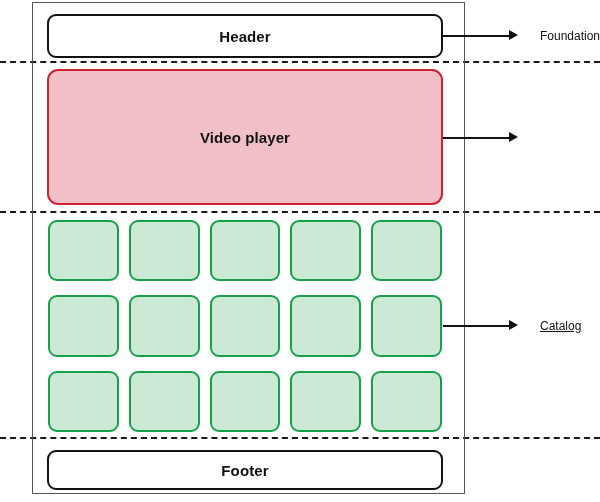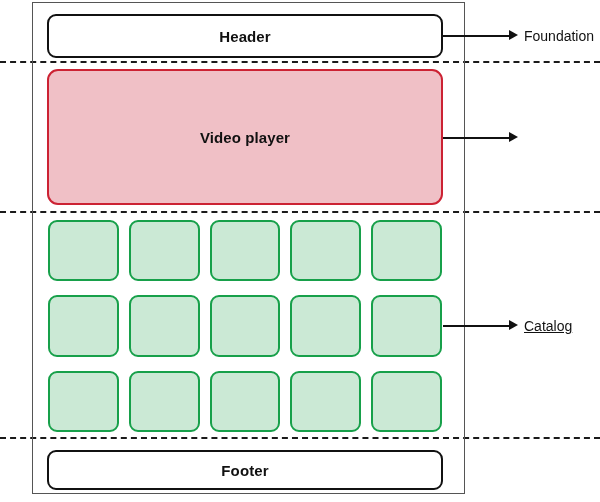--- a/index.html
+++ b/index.html
@@ -122,25 +122,26 @@
   .callout-arrowhead {
     position: absolute;
     width: 0;
     height: 0;
     border-top: 5.5px solid transparent;
     border-bottom: 5.5px solid transparent;
     border-left: 9px solid #111111;
   }
   .callout-label {
     position: absolute;
-    font-size: 14px;
+    font-size: 12px;
     color: #111111;
     line-height: 16px;
     white-space: pre-line;
     font-family: "Liberation Sans", "DejaVu Sans", sans-serif;
+    margin-left: 16px;
   }
 
   
   #callout-foundation-line      { left: 443px; top: 35px; width: 68px; }
   #callout-foundation-arrow     { left: 509px; top: 30px; }
   #callout-foundation-label     { left: 524px; top: 28px; }
 
   
   #callout-playback-line        { left: 443px; top: 137px; width: 68px; }
   #callout-playback-arrow       { left: 509px; top: 132px; }

